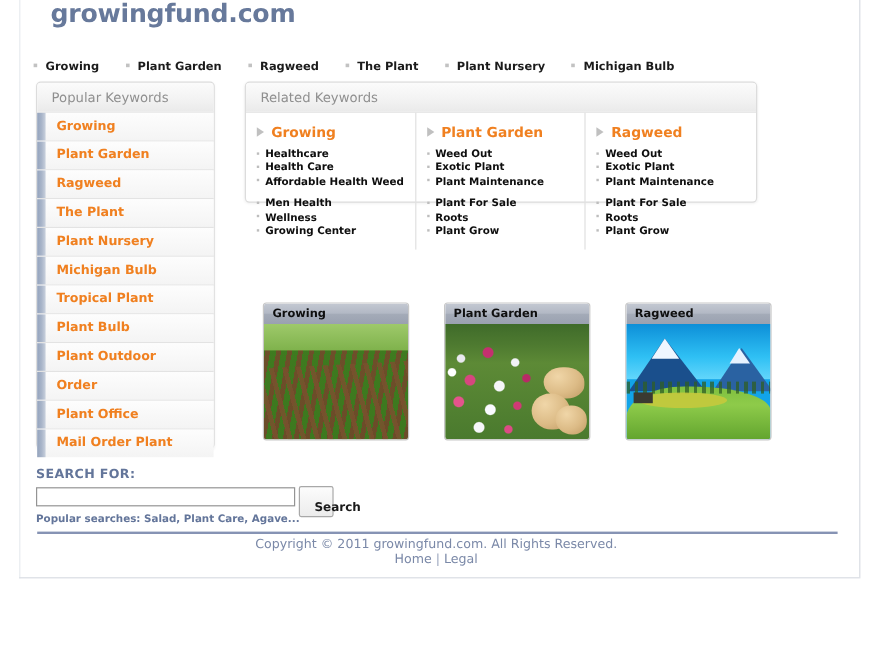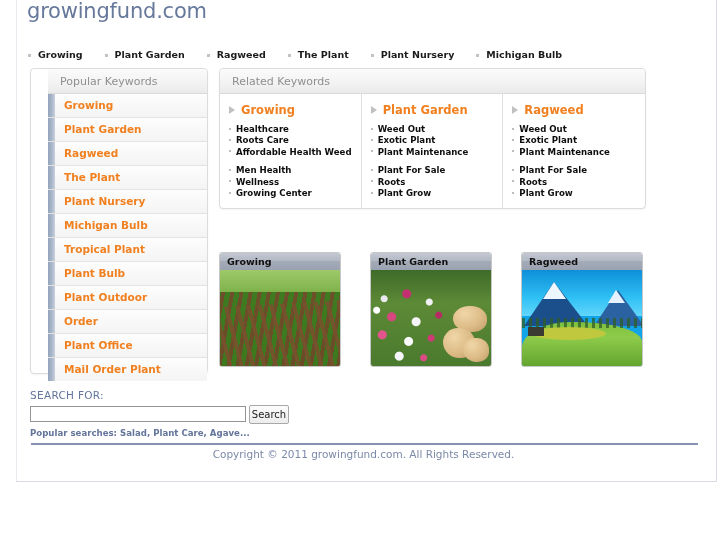--- a/index.html
+++ b/index.html
@@ -43,24 +43,24 @@
     left: 16px;
     top: 0;
     width: 1px;
     height: 482px;
     background: #e8ebef;
   }
 
   
   #site-logo {
     position: absolute;
-    left: 27px;
+    left: 42px;
     top: -1px;
     font-size: 21px;
-    font-weight: normal;
+    font-weight: bold;
     color: #67799b;
     letter-spacing: -0.2px;
   }
 
   
   #topnav {
     position: absolute;
     left: 28px;
     top: 43px;
     width: 660px;
@@ -105,23 +105,22 @@
     font-size: 11px;
     color: #8f8f8f;
     padding-left: 12px;
     box-sizing: border-box;
   }
 
   
   #sidebar {
     left: 30px;
     top: 68px;
-    width: 178px;
+    width: 149px;
     height: 306px;
-    padding-left: 17px;
   }
   #sidebar-list {
     padding: 0;
     margin: 0;
     list-style: none;
   }
   .kw-item {
     position: relative;
     height: 23px;
     line-height: 23px;
@@ -141,24 +140,24 @@
   .kw-label {
     display: block;
     margin-left: 16px;
     font-size: 10.5px;
     font-weight: bold;
     color: #f08020;
   }
 
   
   #related {
-    left: 219px;
+    left: 204px;
     top: 68px;
     width: 427px;
-    height: 141px;
+    height: 101px;
   }
   #related-cols {
     display: flex;
     height: 114px;
   }
   .rel-col {
     width: 142px;
     box-sizing: border-box;
     padding: 9px 0 0 9px;
     border-right: 1px solid #e0e0e0;
@@ -343,21 +342,21 @@
     background: repeating-linear-gradient(90deg, #2f5e24 0px, #2f5e24 3px, transparent 3px, transparent 7px);
     opacity: 0.75;
   }
 
   
   #search-label {
     position: absolute;
     left: 30px;
     top: 389px;
     font-size: 10.5px;
-    font-weight: normal;
+    font-weight: bold;
     color: #63759a;
     letter-spacing: 0.3px;
   }
   #search-input {
     position: absolute;
     left: 30px;
     top: 406px;
     width: 216px;
     height: 16px;
     border: 1px solid #949494;
@@ -365,30 +364,31 @@
     font-family: "DejaVu Sans", "Liberation Sans", sans-serif;
     font-size: 10px;
     padding: 0 3px;
     background: #ffffff;
     color: #222;
   }
   #search-button {
     position: absolute;
     left: 249px;
     top: 405px;
-    width: 40px;
+    width: 29px;
     height: 19px;
     background: linear-gradient(to bottom, #fcfcfc 0%, #ececec 100%);
     border: 1px solid #a8a8a8;
     border-radius: 2px;
     font-family: "DejaVu Sans", "Liberation Sans", sans-serif;
     font-size: 10px;
     color: #1b1b1b;
     cursor: pointer;
-    padding: 0;
+    padding: 12px;
+    font-weight: bold;
   }
   #popular-searches {
     position: absolute;
     left: 30px;
     top: 428px;
     font-size: 8.6px;
     font-weight: bold;
     color: #63759a;
   }
 
@@ -491,21 +491,21 @@
       </ul>
   </div>
 
   <div id="related" class="panel">
     <div class="panel-head">Related Keywords</div>
     <div id="related-cols">
         <div class="rel-col">
           <div class="rel-head"><span class="tri"></span><span>Growing</span></div>
           <div class="rel-group">
             <a class="rel-link" href="#"><span class="sq"></span><span>Healthcare</span></a>
-            <a class="rel-link" href="#"><span class="sq"></span><span>Roots Care</span></a>
+            <a class="rel-link" href="#"><span class="sq"></span><span>Health Care</span></a>
             <a class="rel-link" href="#"><span class="sq"></span><span>Affordable Health Weed</span></a>
           </div>
           <div class="rel-group">
             <a class="rel-link" href="#"><span class="sq"></span><span>Men Health</span></a>
             <a class="rel-link" href="#"><span class="sq"></span><span>Wellness</span></a>
             <a class="rel-link" href="#"><span class="sq"></span><span>Growing Center</span></a>
           </div>
         </div>
         <div class="rel-col">
           <div class="rel-head"><span class="tri"></span><span>Plant Garden</span></div>
@@ -566,14 +566,19 @@
     </div>
   </div>
 
   <div id="search-label">SEARCH FOR:</div>
   <input id="search-input" type="text" placeholder="" style="">
   <button id="search-button">Search</button>
   <div id="popular-searches">Popular searches: Salad, Plant Care, Agave...</div>
 
   <div id="footer-rule"></div>
   <div id="footer-copy">Copyright © 2011 growingfund.com. All Rights Reserved.</div>
+  <div id="footer-links">
+    <a href="#">Home</a>
+    <span class="sep">|</span>
+    <a href="#">Legal</a>
+  </div>
 
 </div>
 
 </body></html>

